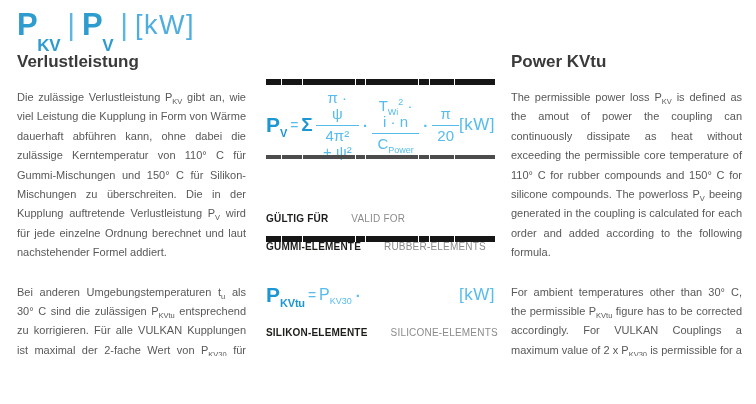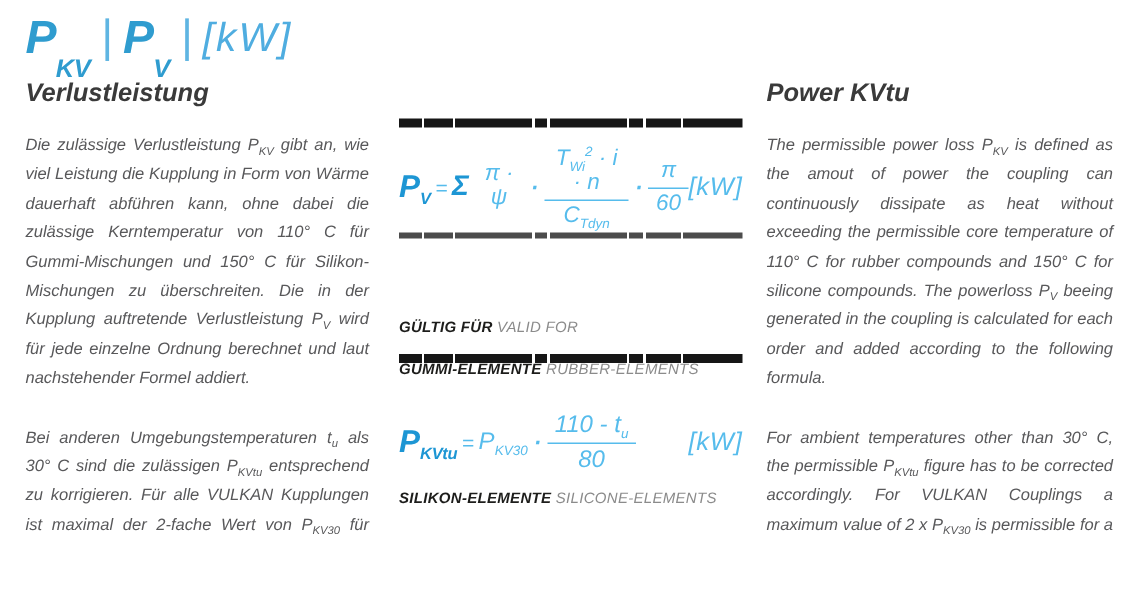--- a/index.html
+++ b/index.html
@@ -1,19 +1,18 @@
 <!DOCTYPE html>
 <html><head>
 <meta charset="utf-8">
 <style>
   html,body{margin:0;padding:0;background:#ffffff;}
   .page{
     position:relative;width:756px;height:356px;background:#ffffff;overflow:hidden;
     font-family:"Liberation Sans","DejaVu Sans",sans-serif;
-    font-style:italic;
   }
 
   
   .title{position:absolute;left:17px;top:6px;display:flex;align-items:flex-start;color:#2f9ccf;}
   .tt-base{font-size:31px;font-weight:bold;letter-spacing:-0.5px;line-height:38px;}
   .tt-sub{font-size:17px;font-weight:bold;position:relative;top:16px;letter-spacing:-0.3px;}
   .tt-sep{font-size:30px;font-weight:400;color:#5fb5e2;margin:0 7px;line-height:38px;}
   .tt-unit{font-size:27px;font-weight:400;color:#4fade0;letter-spacing:1.5px;line-height:39px;}
 
   
@@ -38,21 +37,21 @@
       var(--c) 164.5px 188px,#fff 188px 189.5px,
       var(--c) 189.5px 100%);
   }
   .bar-top{top:79px;height:6px;--c:#161616;}
   .bar-mid{top:155px;height:4px;--c:#4c4c4c;}
   .bar-valid{top:236px;height:6px;--c:#161616;}
   .bar-bottom{top:392px;height:4px;--c:#3f3f3f;}
 
   .mid-heading{position:absolute;left:0;width:229px;font-size:10px;letter-spacing:0.2px;white-space:nowrap;}
   .mid-heading .de{font-weight:bold;color:#1d1d1b;}
-  .mid-heading .en{font-weight:normal;color:#8b8b8b;margin-left:0;}
+  .mid-heading .en{font-weight:normal;color:#8b8b8b;margin-left:20px;}
   .h-valid{top:213px;}
   .h-rubber{top:241px;}
   .h-silicone{top:327px;}
 
   .formula{position:absolute;left:0;width:229px;display:flex;align-items:center;color:#56bcec;}
   .formula-pv{top:96px;height:58px;}
   .formula-rubber{top:272px;height:46px;}
   .formula-silicone{top:342px;height:46px;}
 
   .f-lhs{color:#1d96d4;font-weight:bold;white-space:nowrap;}
@@ -96,30 +95,31 @@
 
   <section class="mid-col">
     <div class="bar bar-top"></div>
 
     <div class="formula formula-pv">
       <span class="f-lhs"><span class="f-base">P</span><span class="f-sub">V</span></span>
       <span class="f-eq">=</span>
       <span class="f-sigma">Σ</span>
       <span class="frac">
         <span class="num">π · ψ</span>
+        <span class="den">4π² + ψ²</span>
       </span>
       <span class="f-dot">·</span>
       <span class="frac">
         <span class="num">T<sub>Wi</sub><sup>2</sup> · i · n</span>
-        <span class="den">C<sub>Tdyn</sub></span>
+        <span class="den">C<sub>Power</sub></span>
       </span>
       <span class="f-dot">·</span>
       <span class="frac">
         <span class="num">π</span>
-        <span class="den">60</span>
+        <span class="den">20</span>
       </span>
       <span class="f-unit">[kW]</span>
     </div>
 
     <div class="bar bar-mid"></div>
 
     <div class="mid-heading h-valid">
       <span class="de">GÜLTIG FÜR</span>
       <span class="en">VALID FOR</span>
     </div>
@@ -129,24 +129,20 @@
     <div class="mid-heading h-rubber">
       <span class="de">GUMMI-ELEMENTE</span>
       <span class="en">RUBBER-ELEMENTS</span>
     </div>
 
     <div class="formula formula-rubber">
       <span class="f-lhs"><span class="f-base">P</span><span class="f-sub">KVtu</span></span>
       <span class="f-eq">=</span>
       <span class="f-rhs"><span>P</span><span class="f-sub2">KV30</span></span>
       <span class="f-dot">·</span>
-      <span class="frac frac-lg">
-        <span class="num">110 - t<sub>u</sub></span>
-        <span class="den">80</span>
-      </span>
       <span class="f-unit">[kW]</span>
     </div>
 
     <div class="mid-heading h-silicone">
       <span class="de">SILIKON-ELEMENTE</span>
       <span class="en">SILICONE-ELEMENTS</span>
     </div>
 
     <div class="formula formula-silicone">
       <span class="f-lhs"><span class="f-base">P</span><span class="f-sub">KVtu</span></span>

